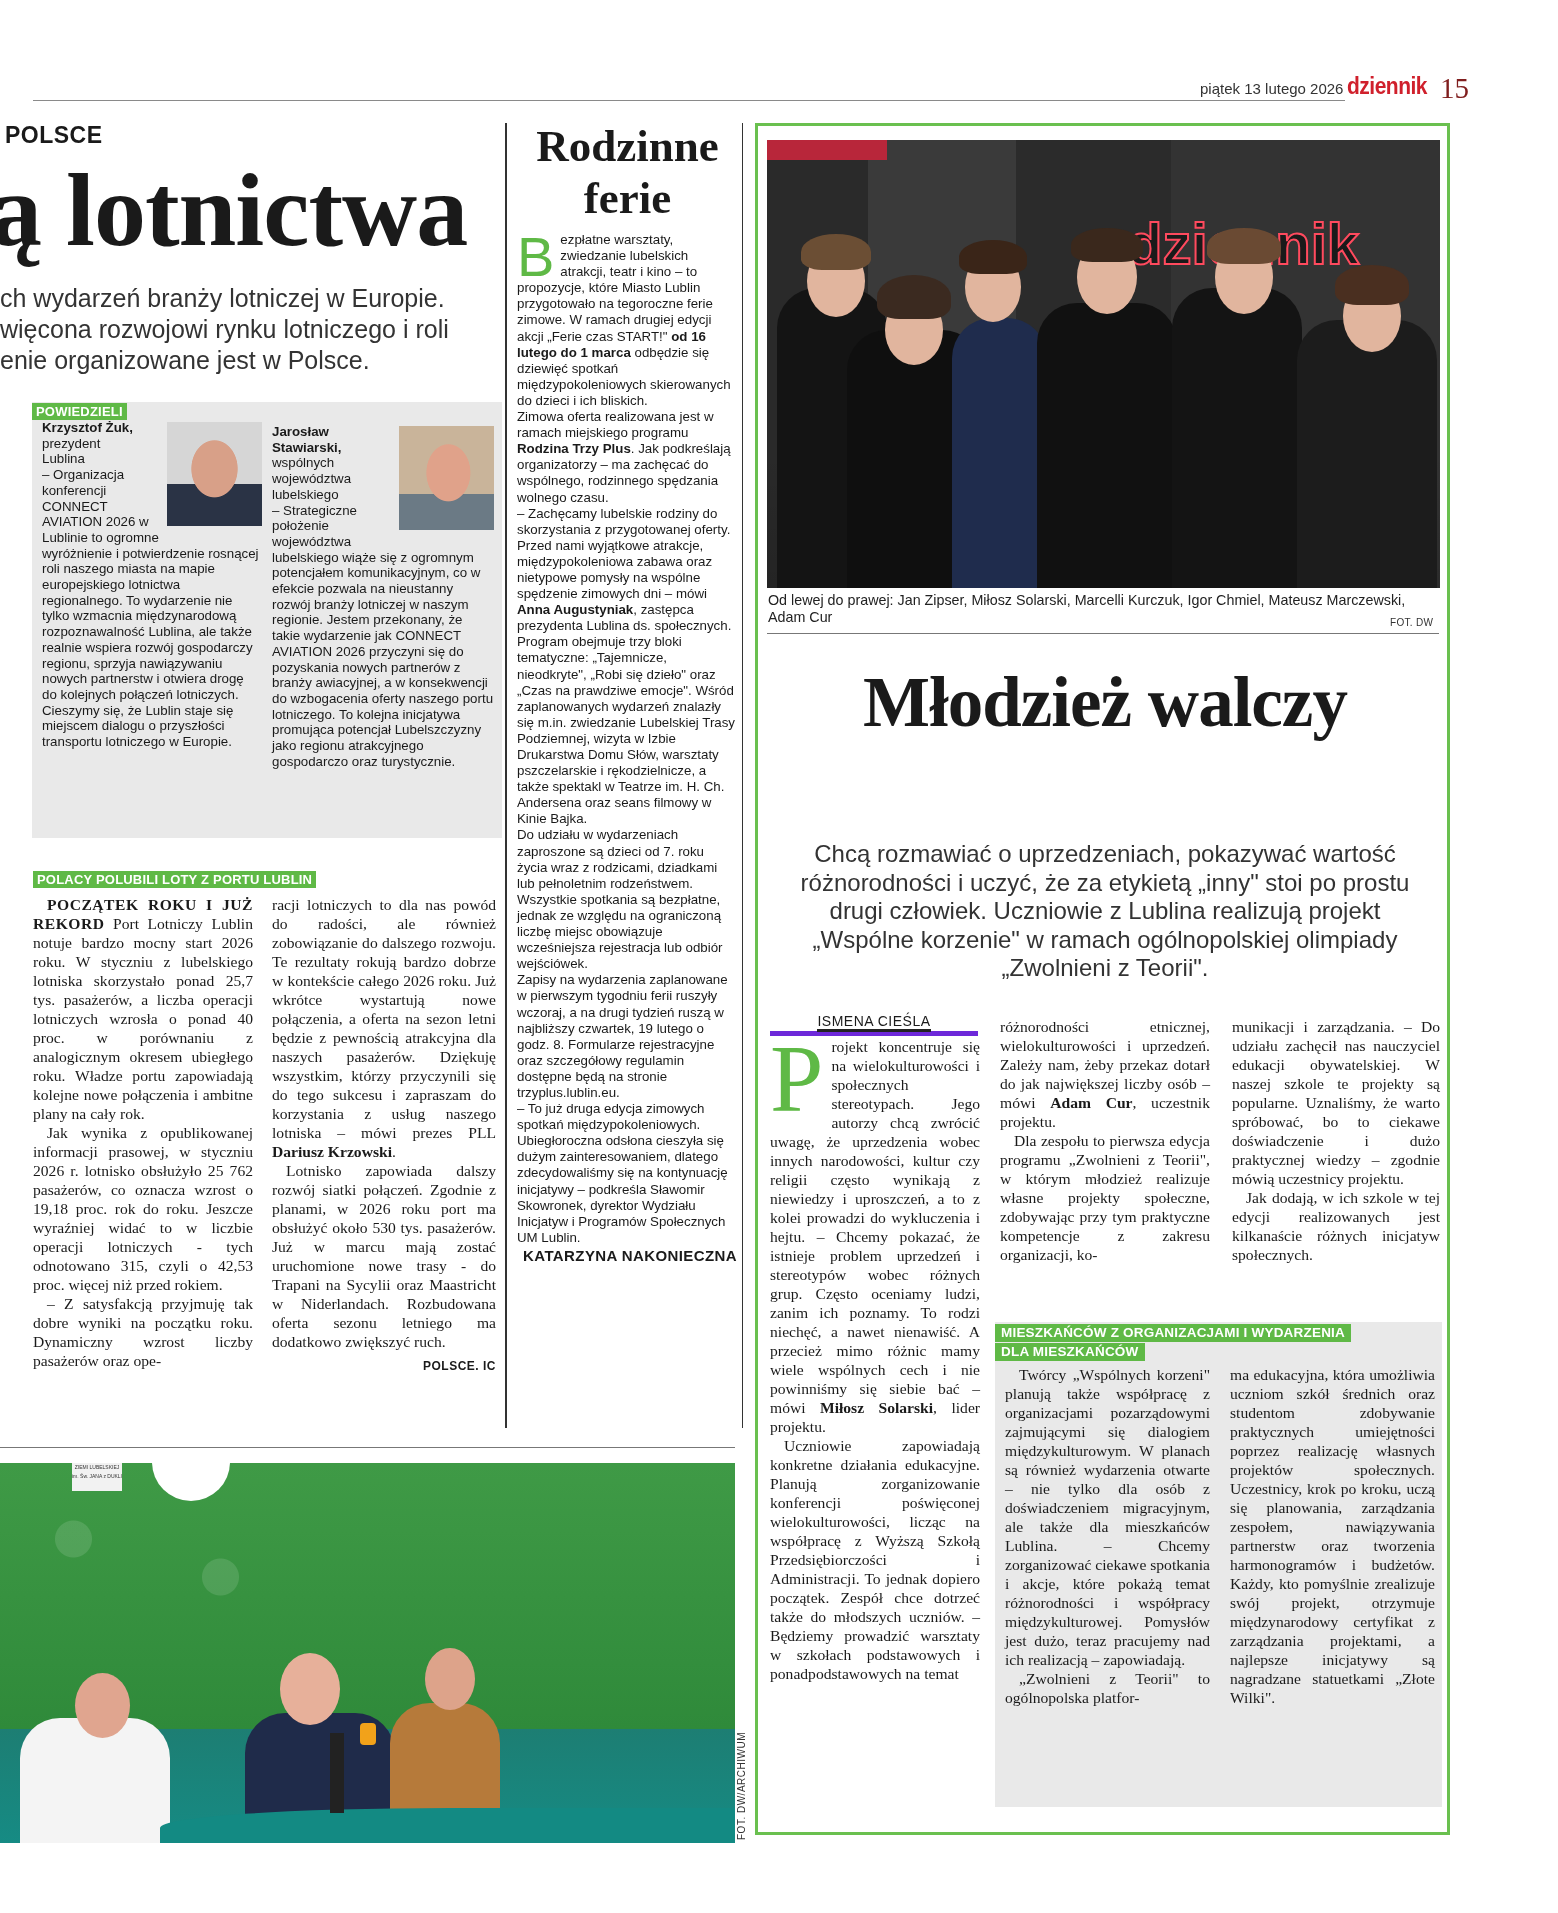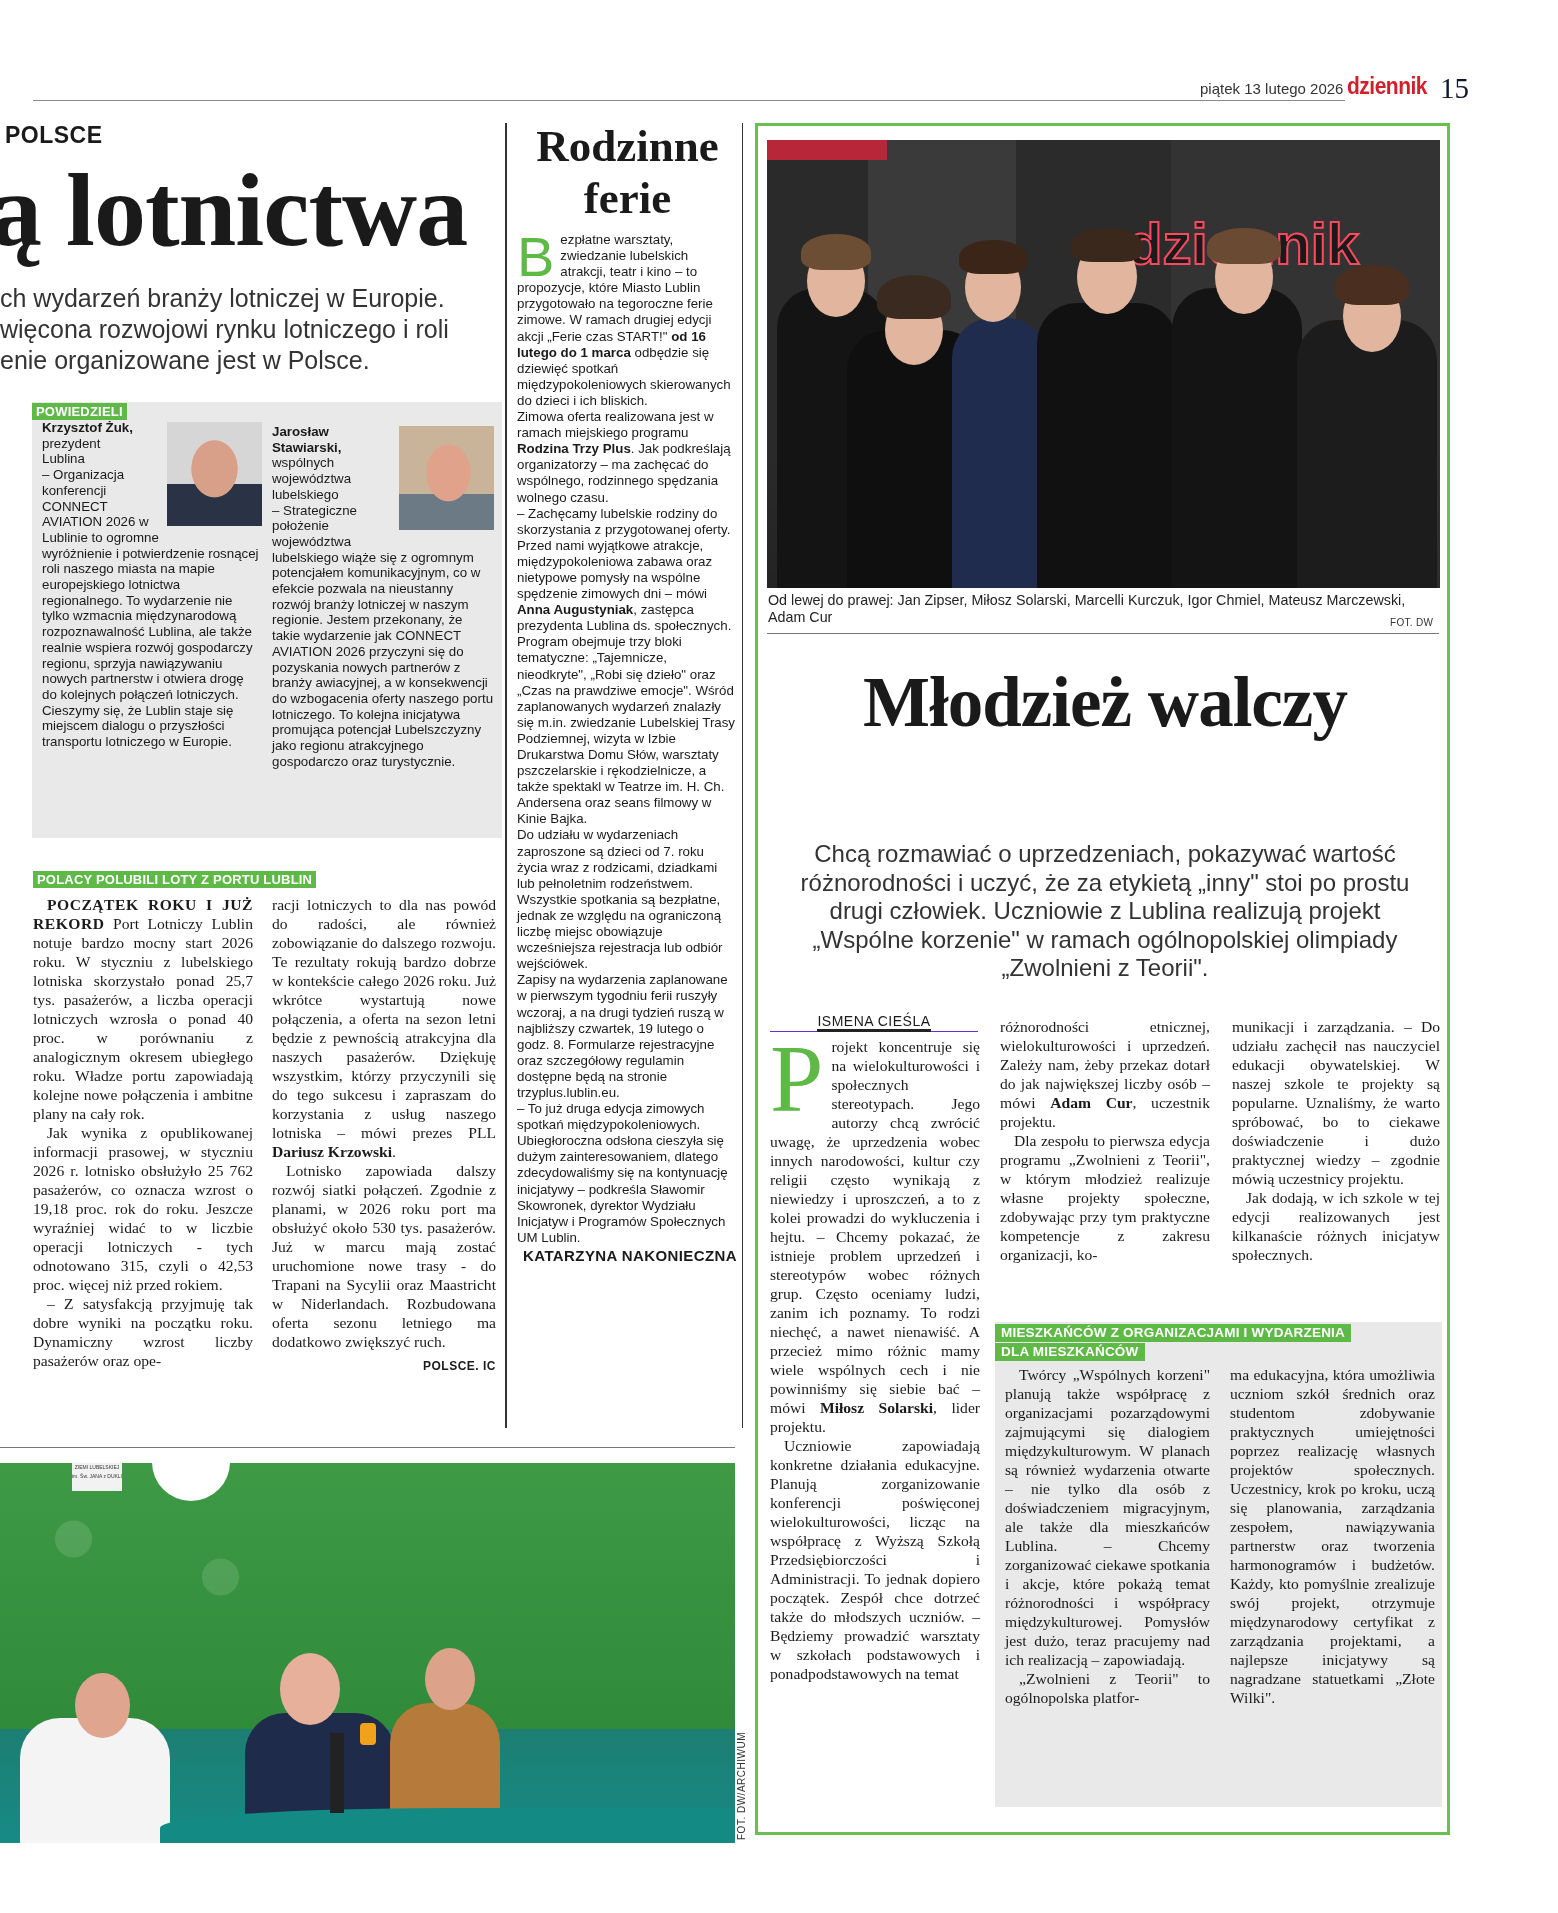--- a/index.html
+++ b/index.html
@@ -5,21 +5,21 @@
   * { box-sizing: border-box; margin: 0; padding: 0; }
   html, body { width: 1558px; height: 1913px; background: #ffffff; overflow: hidden; }
   body { position: relative; font-family: "Liberation Sans", sans-serif; color: #1a1a1a; }
 
   .abs { position: absolute; }
 
   
   .top-rule { left: 33px; top: 100px; width: 1312px; height: 1px; background: #8a8a8a; }
   .date { left: 1200px; top: 80px; font-size: 15px; color: #333; font-family: "Liberation Sans", sans-serif; }
   .logo { left: 1347px; top: 74px; font-size: 21px; font-weight: 900; color: #d0202c; font-family: "Liberation Sans", sans-serif; letter-spacing: -0.5px; transform: scaleY(1.15); }
-  .pagenum { left: 1440px; top: 72px; font-size: 29px; color: #0f172a; font-family: "Liberation Serif", serif; }
+  .pagenum { left: 1440px; top: 72px; font-size: 29px; color: #7f1d1d; font-family: "Liberation Serif", serif; }
 
   
   .kicker { left: 5px; top: 122px; font-size: 23px; font-weight: 700; letter-spacing: 0.5px; }
   .lead-title { left: -10px; top: 158px; font-family: "Liberation Serif", serif; font-weight: 700; font-size: 104px; line-height: 1; letter-spacing: -1px; white-space: nowrap; }
   .lead-dek { left: 0; top: 283px; width: 480px; font-size: 25px; line-height: 31px; color: #333; font-weight: 300; white-space: nowrap; }
   .lead-dek span { display: block; }
 
   .vrule { background: #333; width: 2px; }
 
   .quotes-box { left: 32px; top: 402px; width: 470px; height: 436px; background: #e9e9e9; }
@@ -59,21 +59,21 @@
   .head { position: absolute; border-radius: 50%; background: #e1b59e; }
   .hair { position: absolute; border-radius: 50% 50% 30% 30%; background: #4a3426; }
 
   .caption { left: 768px; top: 592px; width: 670px; font-size: 14.3px; line-height: 17px; color: #222; font-family: "Liberation Sans", sans-serif; }
   .fot-dw { left: 1390px; top: 617px; font-size: 10px; color: #333; letter-spacing: 0.3px; }
   .cap-rule { left: 767px; top: 633px; width: 672px; height: 1px; background: #777; }
 
   .main-title { left: 770px; top: 660px; width: 670px; text-align: center; font-family: "Liberation Serif", serif; font-weight: 700; font-size: 71px; line-height: 84px; letter-spacing: -1px; }
   .main-dek { left: 780px; top: 840px; width: 650px; text-align: center; font-size: 24px; line-height: 28.5px; color: #333; font-weight: 300; }
 
-  .author { left: 770px; top: 1013px; width: 208px; border-bottom: 1px solid #6d28d9; text-align: center; font-size: 14px; letter-spacing: 0.5px; padding-bottom: 2px; }
+  .author { left: 770px; top: 1013px; width: 208px; border-bottom: 5px solid #6d28d9; text-align: center; font-size: 14px; letter-spacing: 0.5px; padding-bottom: 2px; }
   .author span { border-bottom: 3px solid #222; padding-bottom: 0px; }
 
   .dropcap-p { float: left; font-family: "Liberation Serif", serif; font-size: 96px; line-height: 76px; color: #5fb946; margin: 4px 8px 0 0; }
 
   .coop-box { left: 995px; top: 1322px; width: 447px; height: 217px; background: #e9e9e9; }
   .coop-head { left: 995px; top: 1323px; }
   .coop-head .label-green { font-size: 13.5px; line-height: 16px; padding: 1px 6px; }
 
   .press-photo { left: 0; top: 1463px; width: 735px; height: 380px; background:
       radial-gradient(circle at 10% 20%, rgba(255,255,255,0.12) 0 18px, transparent 19px),

